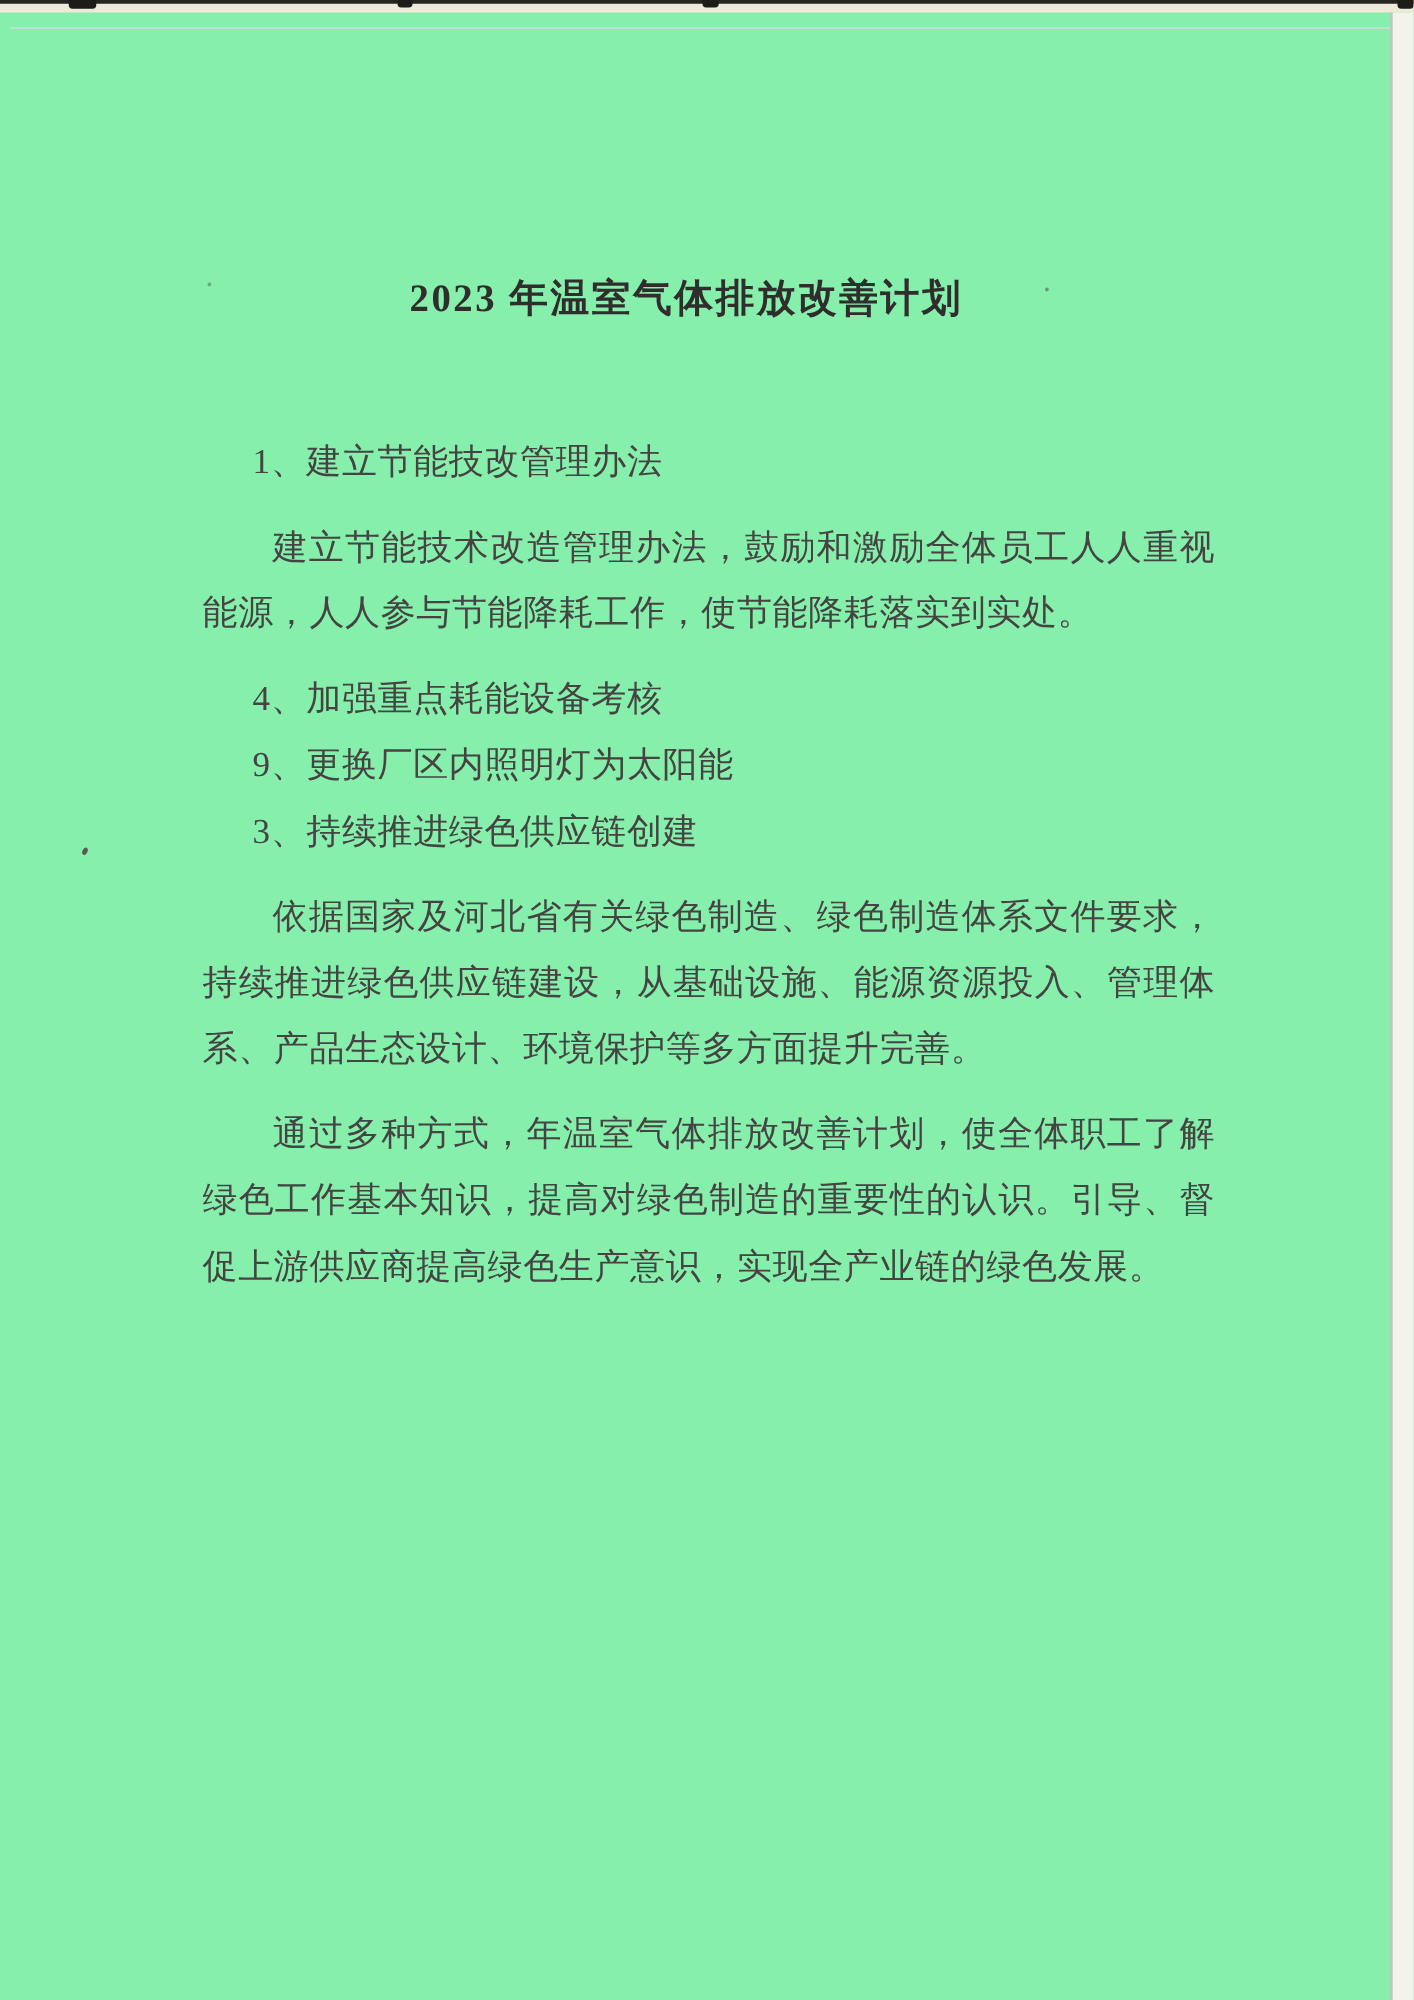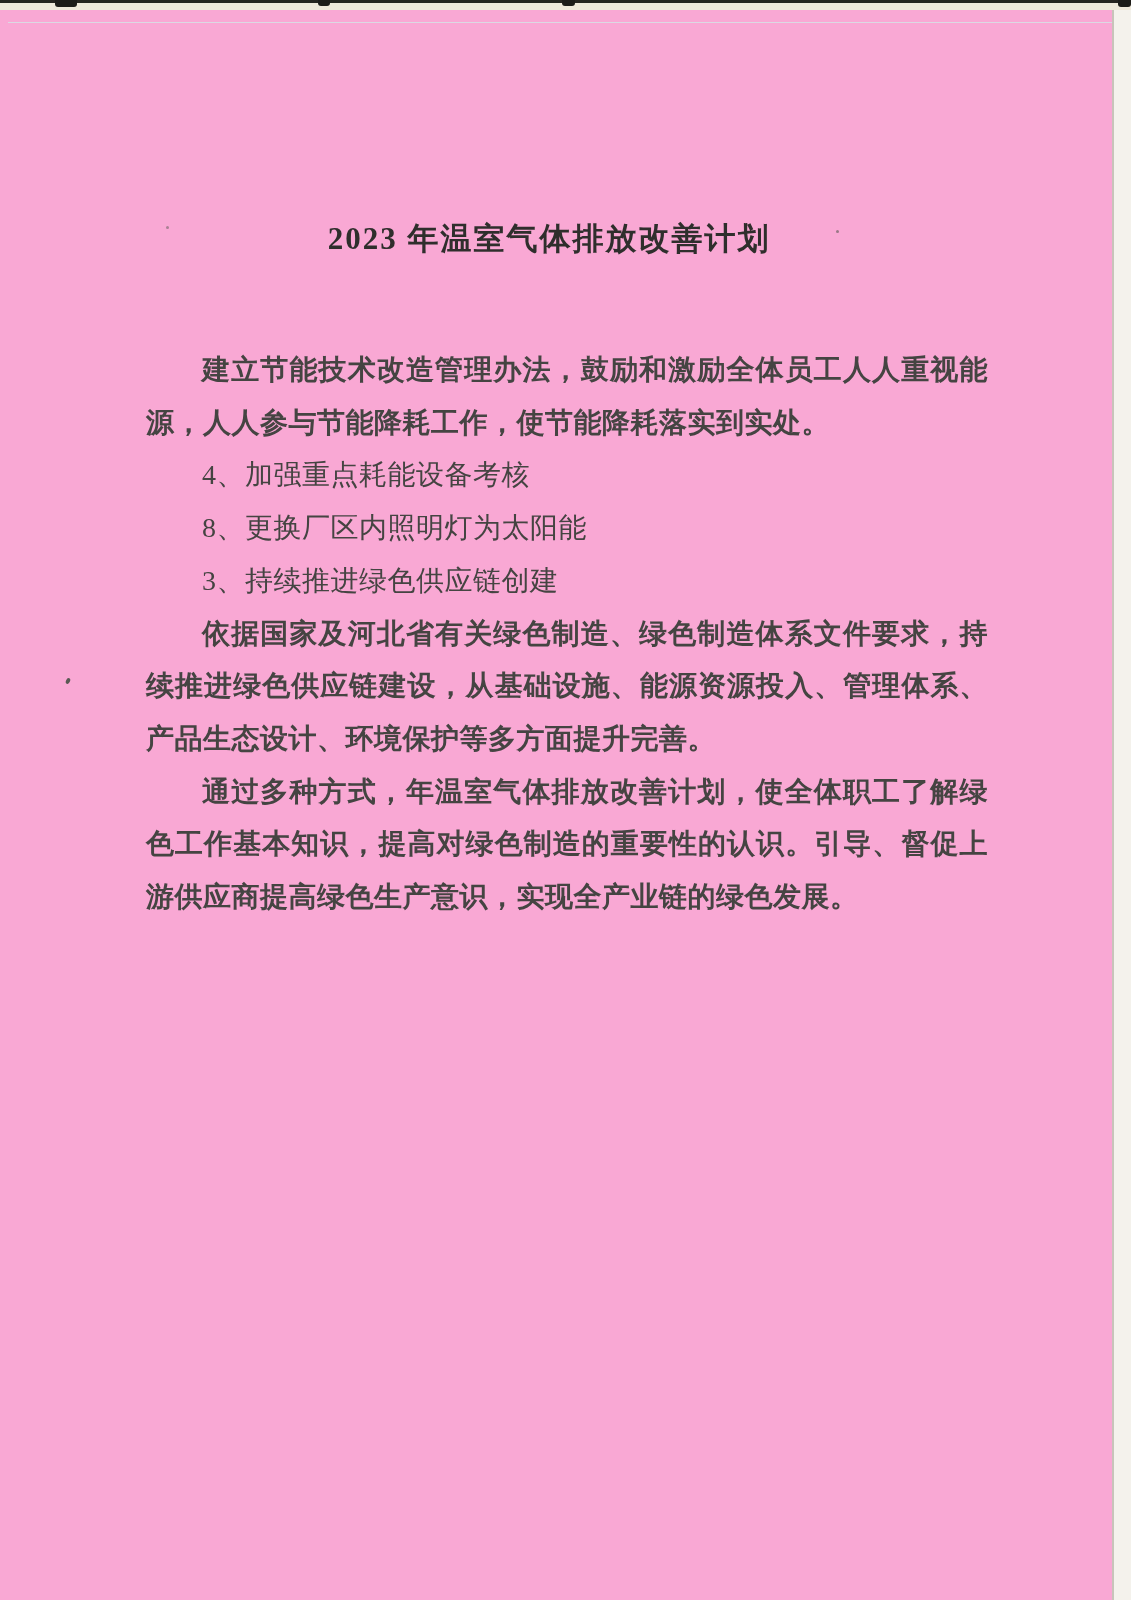--- a/index.html
+++ b/index.html
@@ -4,21 +4,21 @@
 <style>
   html, body {
     margin: 0;
     padding: 0;
     background: #e9e7f0;
   }
   .scan {
     position: relative;
     width: 1131px;
     height: 1600px;
-    background: #f9a8d4;
+    background: #86efac;
     overflow: hidden;
     font-family: "Liberation Serif", "DejaVu Serif", serif;
   }
   
   .scan-top-strip {
     position: absolute;
     top: 0; left: 0;
     width: 100%;
     height: 10px;
     background: #efe9da;
@@ -99,25 +99,24 @@
     margin-top: 84px;
     font-size: 28px;
     line-height: 52.7px;
     letter-spacing: 0.5px;
   }
   .section-heading {
     text-indent: 2em;
     white-space: nowrap;
   }
   .section-body {
-    margin: 0;
+    margin: 16px;
     text-indent: 2em;
     text-align: justify;
     text-justify: inter-character;
-    font-weight: bold;
   }
 </style>
 </head>
 <body>
 
 <div class="scan">
 
   <div class="scan-top-strip">
     <div class="scan-top-line"></div>
     <div class="top-mark m1"></div>
@@ -130,27 +129,28 @@
   <div class="page-right-line"></div>
 
   <div class="speck s1"></div>
   <div class="speck s2"></div>
   <div class="speck s3"></div>
 
   <div class="content">
     <h1 class="title">2023 年温室气体排放改善计划</h1>
     <div class="sections">
         <div class="section">
+          <div class="section-heading">1、建立节能技改管理办法</div>
           <p class="section-body">建立节能技术改造管理办法，鼓励和激励全体员工人人重视能源，人人参与节能降耗工作，使节能降耗落实到实处。</p>
         </div>
         <div class="section">
           <div class="section-heading">4、加强重点耗能设备考核</div>
         </div>
         <div class="section">
-          <div class="section-heading">8、更换厂区内照明灯为太阳能</div>
+          <div class="section-heading">9、更换厂区内照明灯为太阳能</div>
         </div>
         <div class="section">
           <div class="section-heading">3、持续推进绿色供应链创建</div>
           <p class="section-body">依据国家及河北省有关绿色制造、绿色制造体系文件要求，持续推进绿色供应链建设，从基础设施、能源资源投入、管理体系、产品生态设计、环境保护等多方面提升完善。</p>
         </div>
         <div class="section">
           <p class="section-body">通过多种方式，年温室气体排放改善计划，使全体职工了解绿色工作基本知识，提高对绿色制造的重要性的认识。引导、督促上游供应商提高绿色生产意识，实现全产业链的绿色发展。</p>
         </div>
       </div>
   </div>

